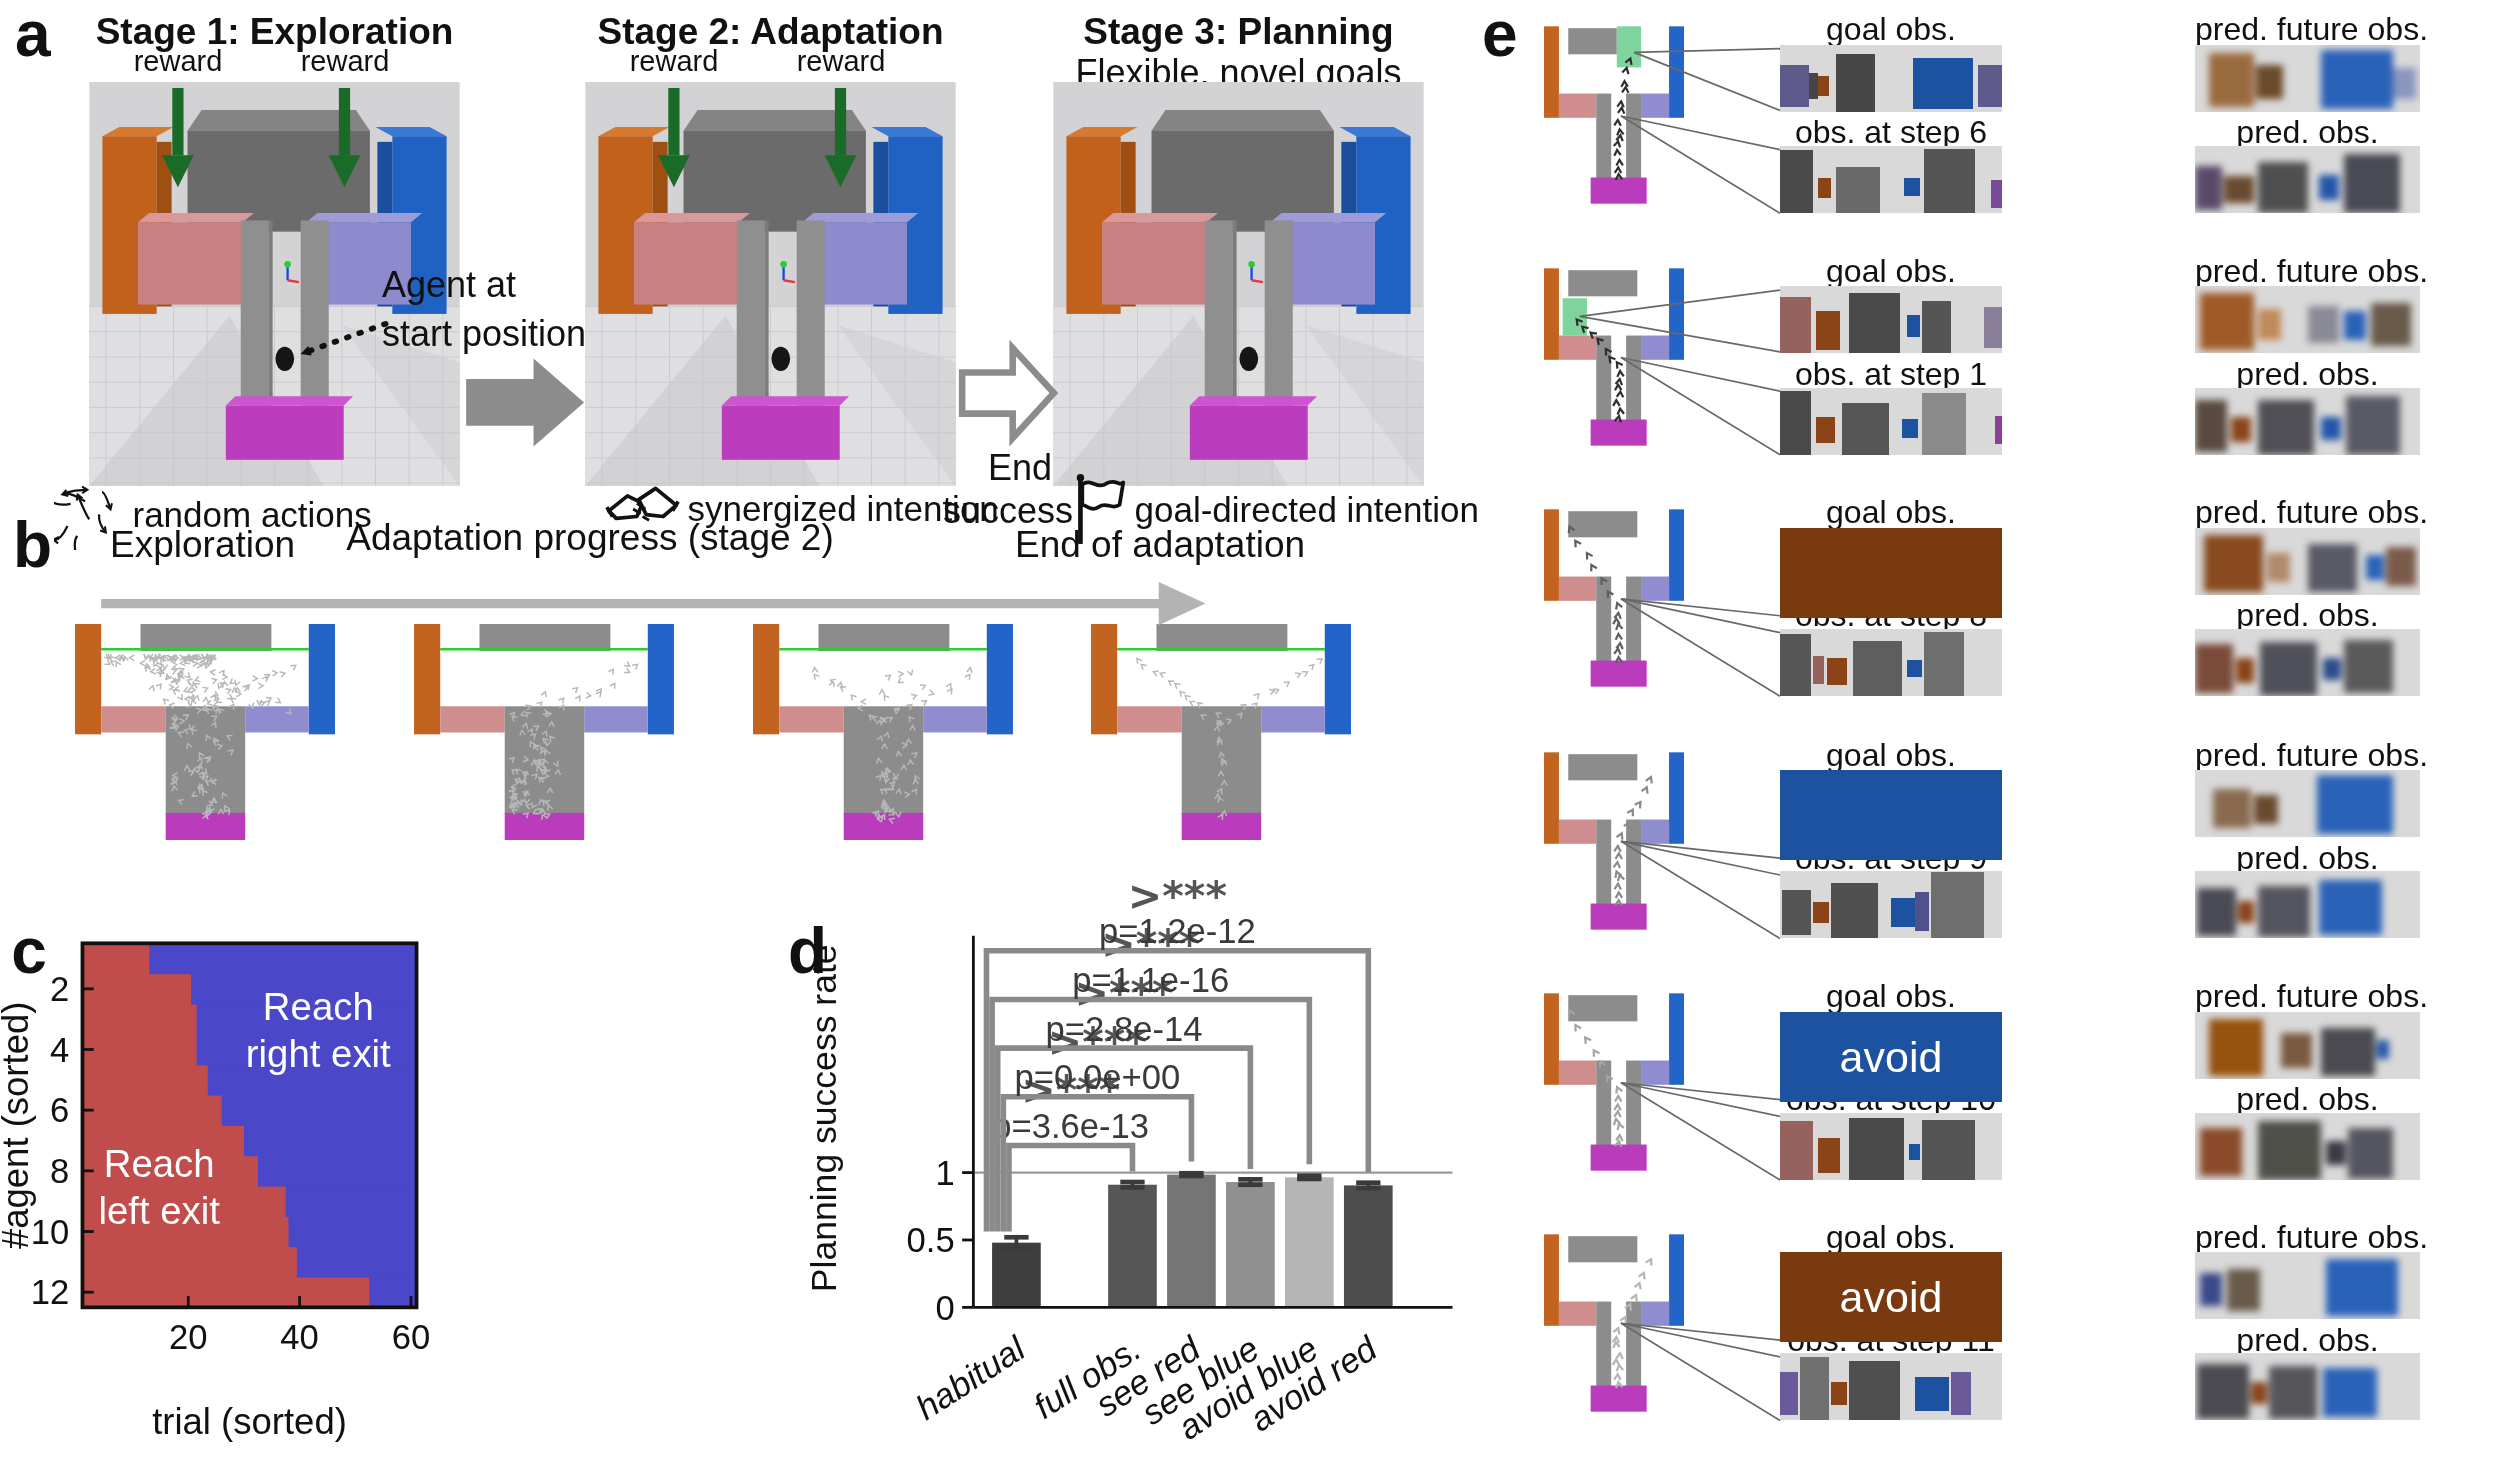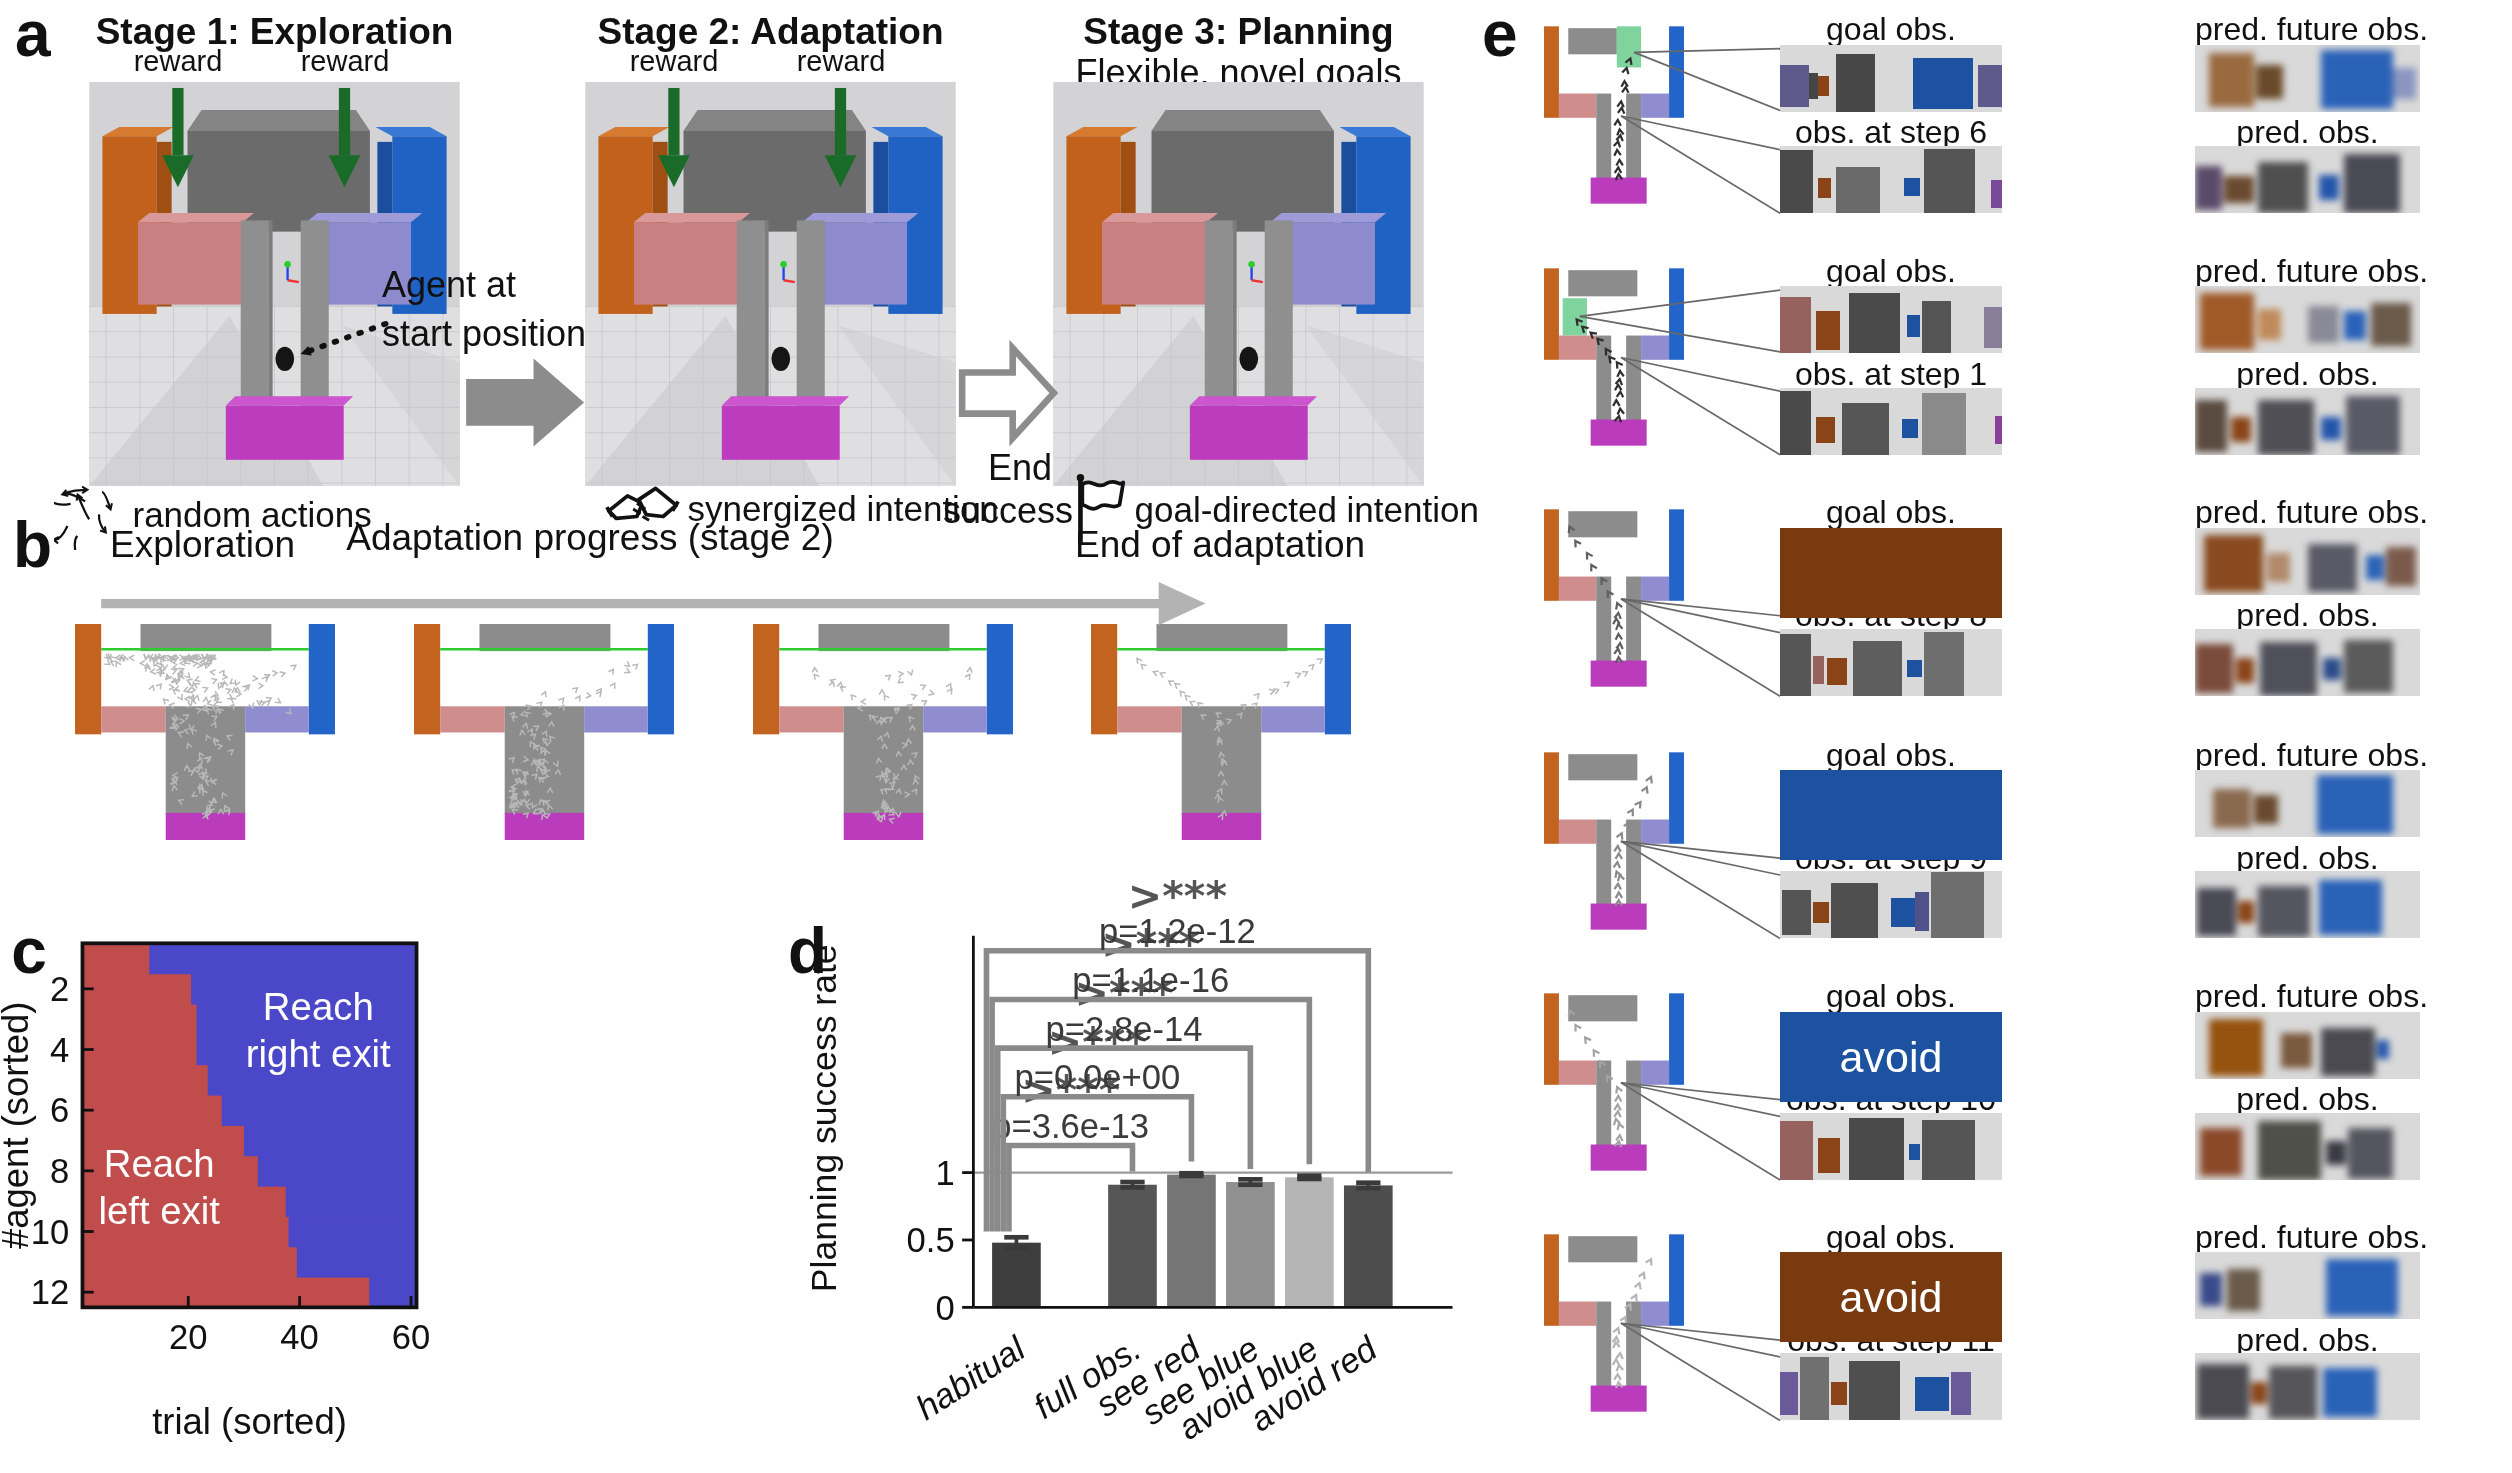--- a/index.html
+++ b/index.html
@@ -216,21 +216,21 @@
         <line x1="8" y1="6" x2="8" y2="76" stroke="#111" stroke-width="5"></line>
         <circle cx="8" cy="5" r="4" fill="#111"></circle>
         <path d="M10,12 C20,5 26,18 36,11 C46,5 50,15 54,10 L50,34 C42,40 36,30 28,36 C20,42 14,34 10,34 Z" fill="#fff" stroke="#111" stroke-width="4" stroke-linejoin="round"></path>
       </svg>
     <span class="caption-text">goal-directed intention</span>
   </div>
 
   <div class="abs panel-letter" style="left:13px;top:513px;">b</div>
   <div class="abs b-title" style="left:110px;top:524px;">Exploration</div>
   <div class="abs b-title bold" style="left:300px;top:517px;width:580px;text-align:center;">Adaptation progress (stage 2)</div>
-  <div class="abs b-title" style="left:1075px;top:524px;">End of adaptation</div>
+  <div class="abs b-title" style="left:1015px;top:524px;">End of adaptation</div>
 
   <svg class="abs maze-b" style="left:75px;top:624px;" width="260" height="216" viewBox="0 0 278 231">
       <rect x="0" y="0" width="28" height="118" fill="#c2641f"></rect>
       <rect x="70" y="0" width="140" height="29" fill="#8c8c8c"></rect>
       <line x1="28" y1="27" x2="250" y2="27" stroke="#2ecc2e" stroke-width="2.5"></line>
       <rect x="250" y="0" width="28" height="118" fill="#2264c8"></rect>
       <rect x="28" y="88" width="69" height="28" fill="#cf8d8d"></rect>
       <rect x="182" y="88" width="68" height="28" fill="#8f8cd0"></rect>
       <rect x="97" y="88" width="85" height="115" fill="#8c8c8c"></rect>
       <rect x="97" y="202" width="85" height="29" fill="#ba3cbc"></rect>

